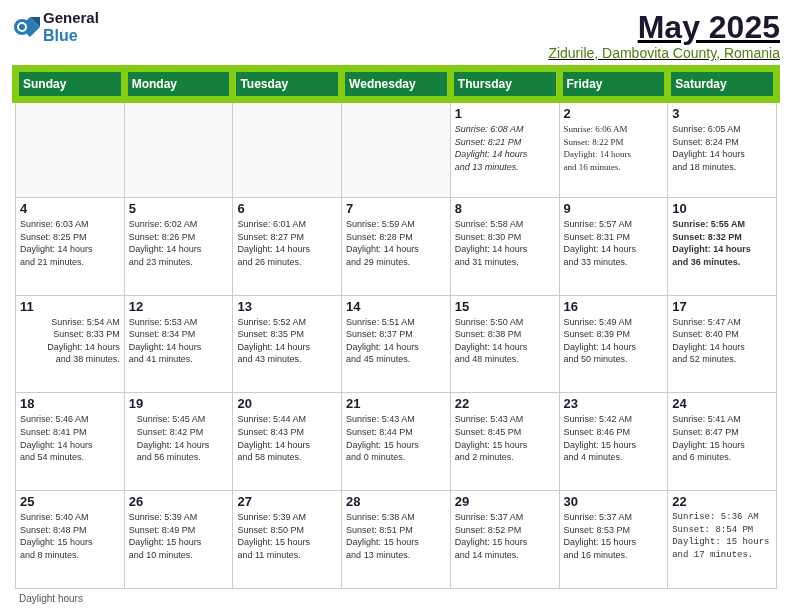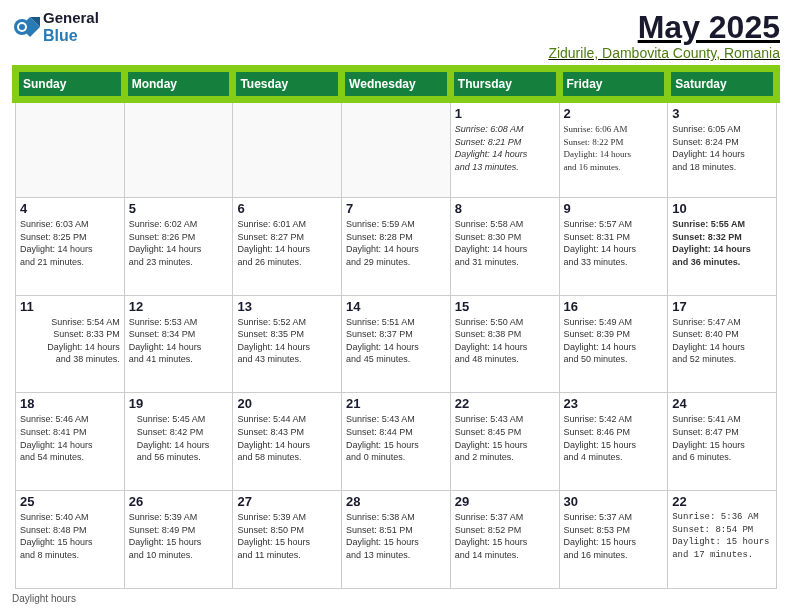--- a/index.html
+++ b/index.html
@@ -98,20 +98,21 @@
     .day-info {
       font-size: 9px;
       color: #333;
       line-height: 1.4;
     }
     .footer-note {
       font-size: 10px;
       color: #555;
       margin-top: 4px;
       text-align: left;
+      margin-left: 7px;
     }
   </style>
 </head>
 <body>
 
 <div class="page">
   <div class="header">
     <div class="logo">
       <svg class="logo-icon" viewBox="0 0 28 28">
         <rect width="28" height="28" fill="white"></rect>

